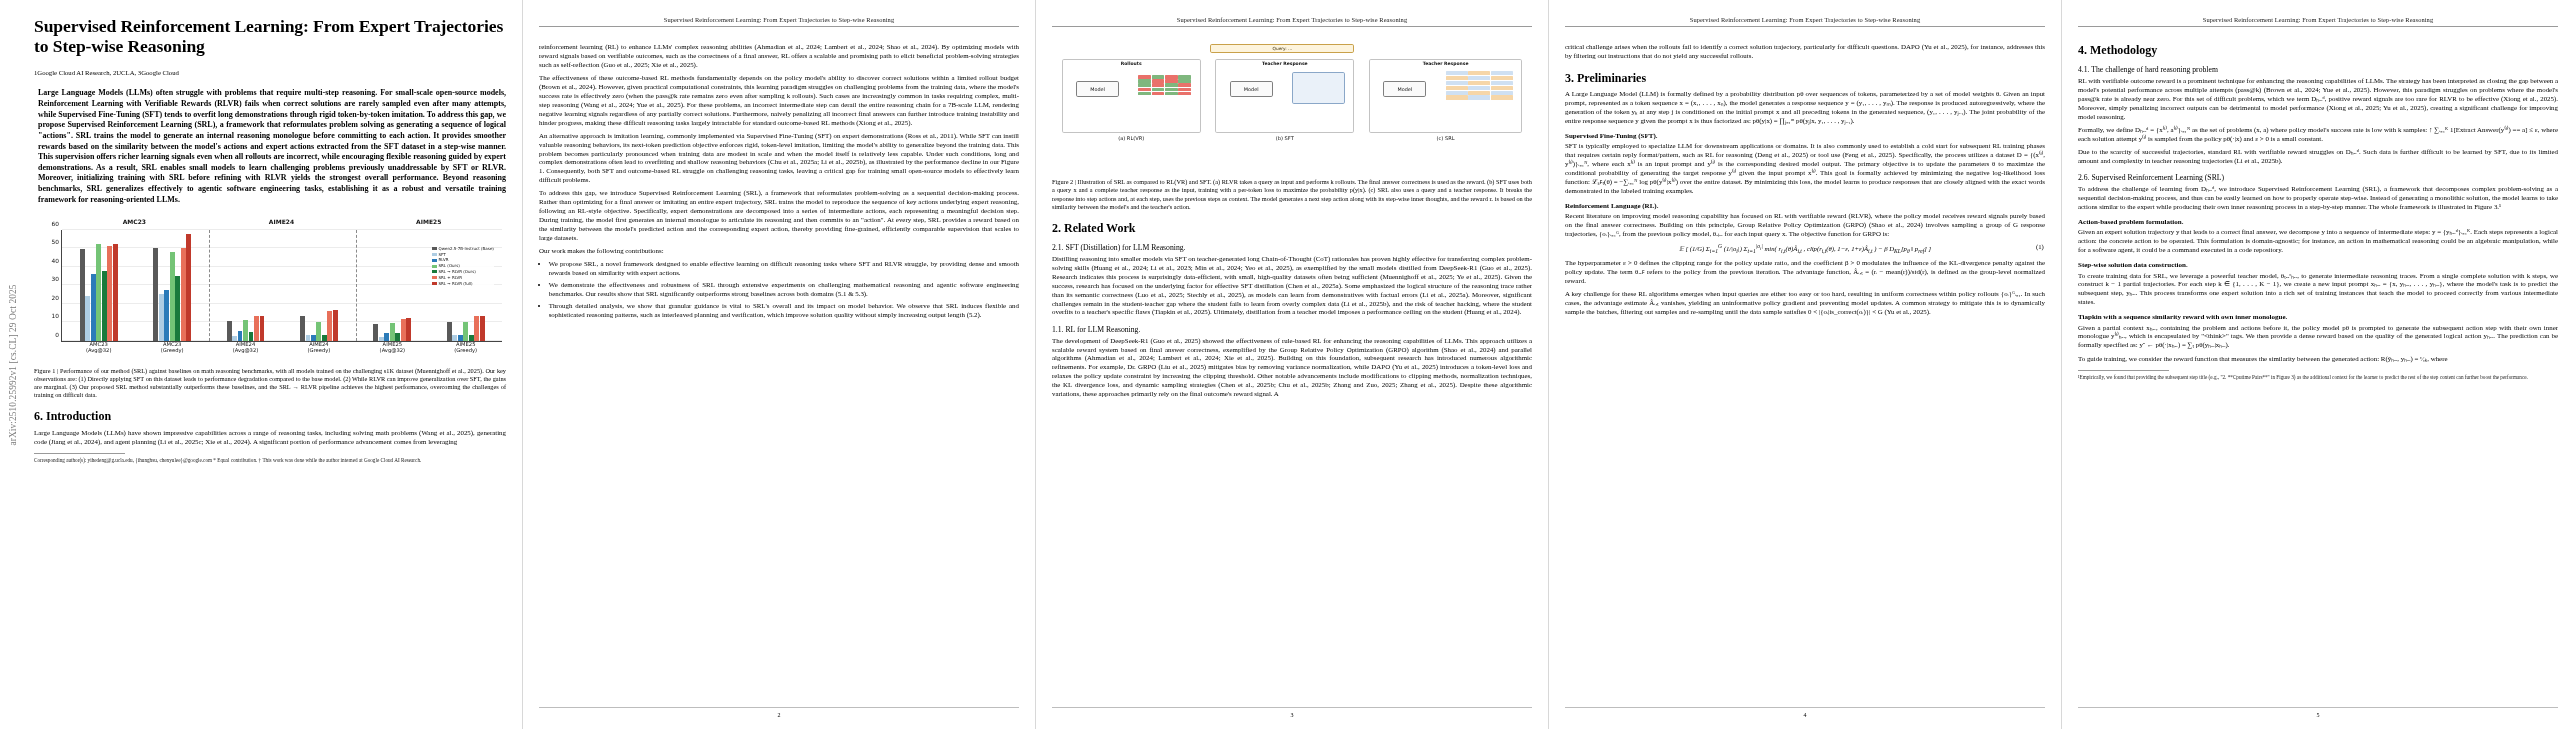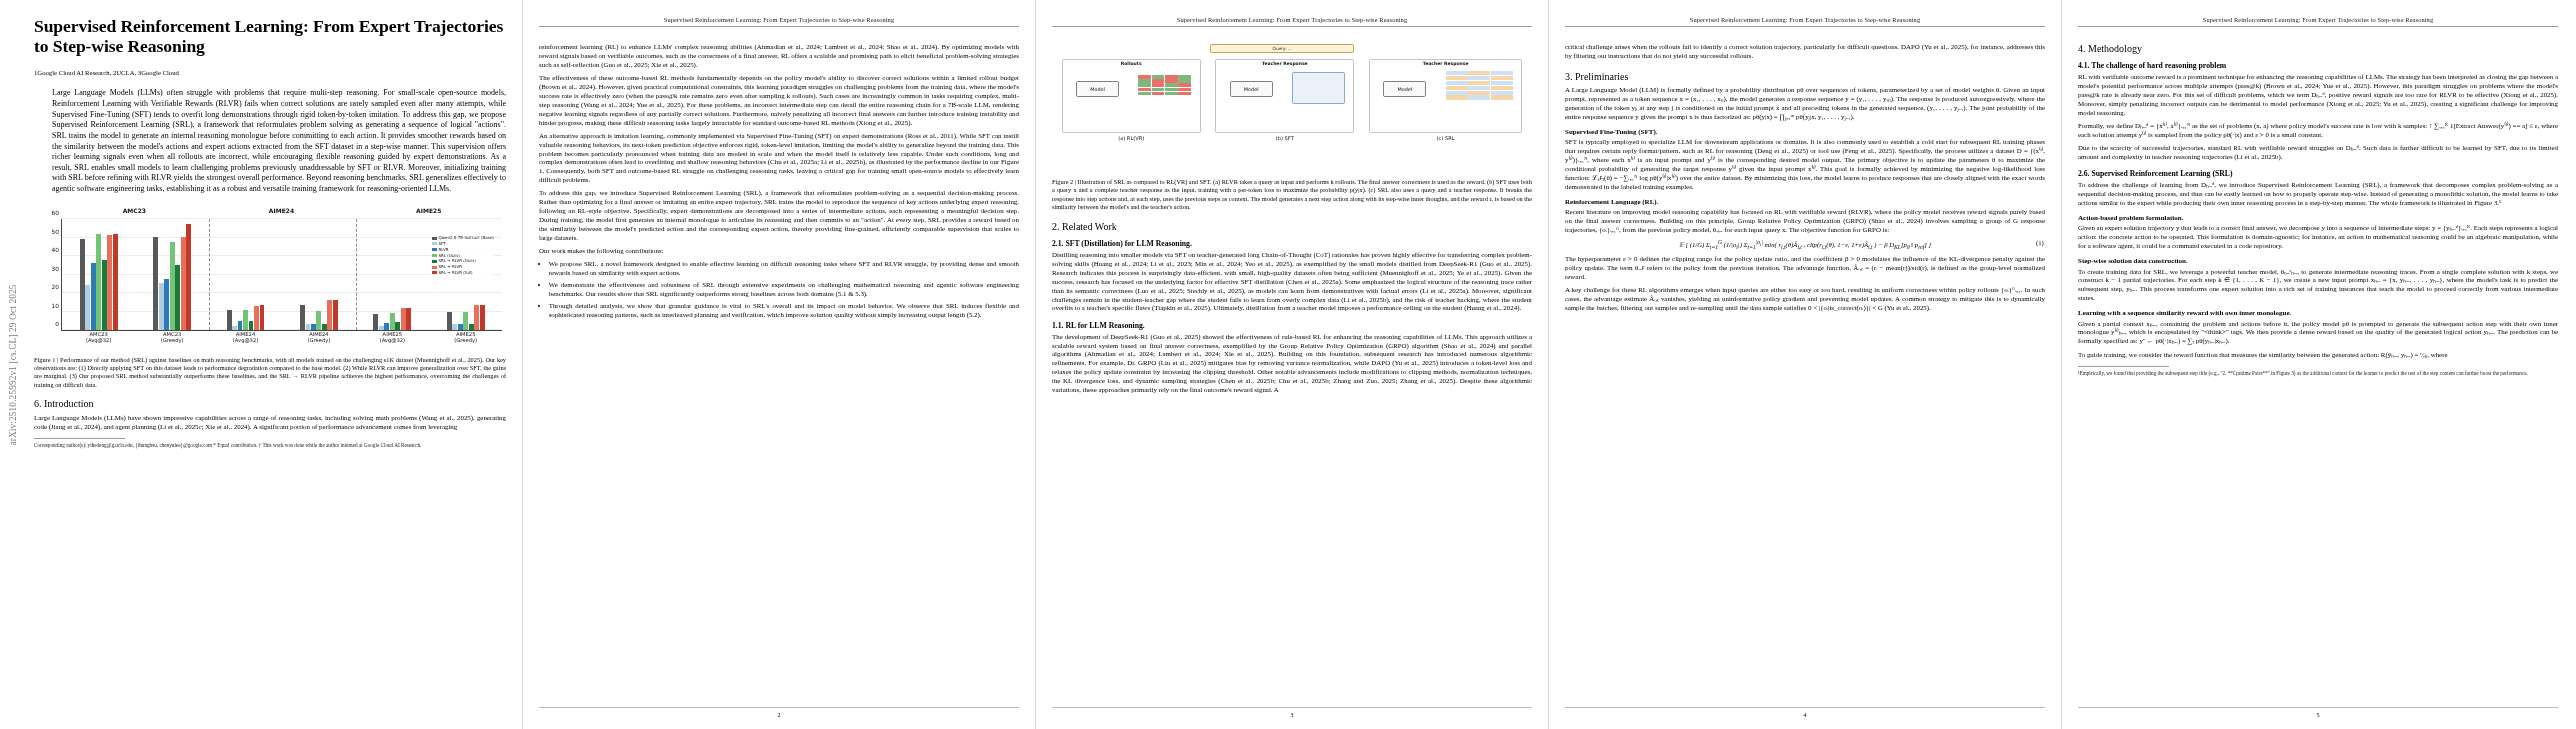--- a/index.html
+++ b/index.html
@@ -91,45 +91,45 @@
     font-weight: bold;
     line-height: 1.45;
     margin-bottom: 4.3px;
   }
   .affil {
     font-size: 6.7px;
     margin-bottom: 12px;
   }
 
   .abstract {
-    font-weight: normal;
+    font-weight: bold;
     font-size: 8px;
     line-height: 1.33;
     text-align: justify;
-    margin: 0 0 11px 18px;
+    margin: 0 0 11px 4px;
     hyphens: auto;
   }
 
   .figure-box { margin: 3.6px 0 6px 0; }
   .caption {
     font-size: 6.3px;
     line-height: 1.3;
     text-align: justify;
     margin-top: 4.3px;
     hyphens: auto;
   }
 
   h2.sec {
-    font-size: 10px;
-    font-weight: normal;
+    font-size: 12px;
+    font-weight: bold;
     margin: 9.7px 0 4.9px 0;
   }
   h3.subsec {
     font-size: 7.7px;
-    font-weight: bold;
+    font-weight: normal;
     margin: 7.3px 0 3px 0;
   }
   h4.subsubsec {
     font-size: 7px;
     font-weight: bold;
     margin: 6px 0 2.4px 0;
   }
   p.body {
     font-size: 6.9px;
     line-height: 1.29;
@@ -626,21 +626,21 @@
     <h3 class="subsec">4.1.  The challenge of hard reasoning problem</h3>
     <p class="body">RL with verifiable outcome reward is a prominent technique for enhancing the reasoning capabilities of LLMs. The strategy has been interpreted as closing the gap between a model's potential performance across multiple attempts (pass@k) (Brown et al., 2024; Yue et al., 2025). However, this paradigm struggles on problems where the model's pass@k rate is already near zero. For this set of difficult problems, which we term Dₕₐᵣᵈ, positive reward signals are too rare for RLVR to be effective (Xiong et al., 2025). Moreover, simply penalizing incorrect outputs can be detrimental to model performance (Xiong et al., 2025; Yu et al., 2025), creating a significant challenge for improving model reasoning.</p>
     <p class="body">Formally, we define Dₕₐᵣᵈ = {x⁽ⁱ⁾, a⁽ⁱ⁾}ᵢ₌₁ᴺ as the set of problems (x, a) where policy model's success rate is low with k samples: ↑ ∑ᵢ₌₁ᴷ 1[Extract Answer(y⁽ⁱ⁾) == a] ≤ ε, where each solution attempt y⁽ⁱ⁾ is sampled from the policy pθ(·|x) and ε &gt; 0 is a small constant.</p>
     <p class="body">Due to the scarcity of successful trajectories, standard RL with verifiable reward struggles on Dₕₐᵣᵈ. Such data is further difficult to be learned by SFT, due to its limited amount and complexity in teacher reasoning trajectories (Li et al., 2025b).</p>
     <h3 class="subsec">2.6.  Supervised Reinforcement Learning (SRL)</h3>
     <p class="body">To address the challenge of learning from Dₕₐᵣᵈ, we introduce Supervised Reinforcement Learning (SRL), a framework that decomposes complex problem-solving as a sequential decision-making process, and thus can be easily learned on how to properly operate step-wise. Instead of generating a monolithic solution, the model learns to take actions similar to the expert while producing their own inner reasoning process in a step-by-step manner. The whole framework is illustrated in Figure 3.¹</p>
     <h4 class="subsubsec">Action-based problem formulation.</h4>
     <p class="body">Given an expert solution trajectory y that leads to a correct final answer, we decompose y into a sequence of intermediate steps: y = {yₕₐᵣᵈ}ᵢ₌₁ᴷ. Each steps represents a logical action: the concrete action to be operated. This formulation is domain-agnostic; for instance, an action in mathematical reasoning could be an algebraic manipulation, while for a software agent, it could be a command executed in a code repository.</p>
     <h4 class="subsubsec">Step-wise solution data construction.</h4>
     <p class="body">To create training data for SRL, we leverage a powerful teacher model, θₜₑₐᶜₕₑᵣ, to generate intermediate reasoning traces. From a single complete solution with k steps, we construct k − 1 partial trajectories. For each step k ∈ {1, . . . , K − 1}, we create a new input prompt xₕₐᵣ = {x, yₕₐᵣ, . . . , yₕₐᵣ}, where the model's task is to predict the subsequent step, yₕₐᵣ. This process transforms one expert solution into a rich set of training instances that teach the model to proceed correctly from various intermediate states.</p>
-    <h4 class="subsubsec">Learning with a sequence similarity reward with own inner monologue.</h4>
+    <h4 class="subsubsec">Tiapkin with a sequence similarity reward with own inner monologue.</h4>
     <p class="body">Given a partial context xₕₐᵣ, containing the problem and actions before it, the policy model pθ is prompted to generate the subsequent action step with their own inner monologue y⁽ⁱ⁾ₕₐᵣ, which is encapsulated by "&lt;think&gt;" tags. We then provide a dense reward based on the quality of the generated logical action yₕₐᵣ. The prediction can be formally specified as: yˆ ← pθ(·|xₕₐᵣ) = ∑ₜ pθ(yₕₐᵣ|xₕₐᵣ).</p>
     <p class="body">To guide training, we consider the reward function that measures the similarity between the generated action: R(ŷₕₐᵣ, yₕₐᵣ) = ᶜ⁄ᵧₖ, where</p>
 
     <div class="footnote-rule"></div>
     <div class="footnote">¹Empirically, we found that providing the subsequent step title (e.g., "2. **Cputime Pairs**" in Figure 3) as the additional context for the learner to predict the rest of the step content can further boost the performance.</div>
 
     <div class="pagefoot-rule"></div>
     <div class="pagenum">5</div>
   </div>
 

